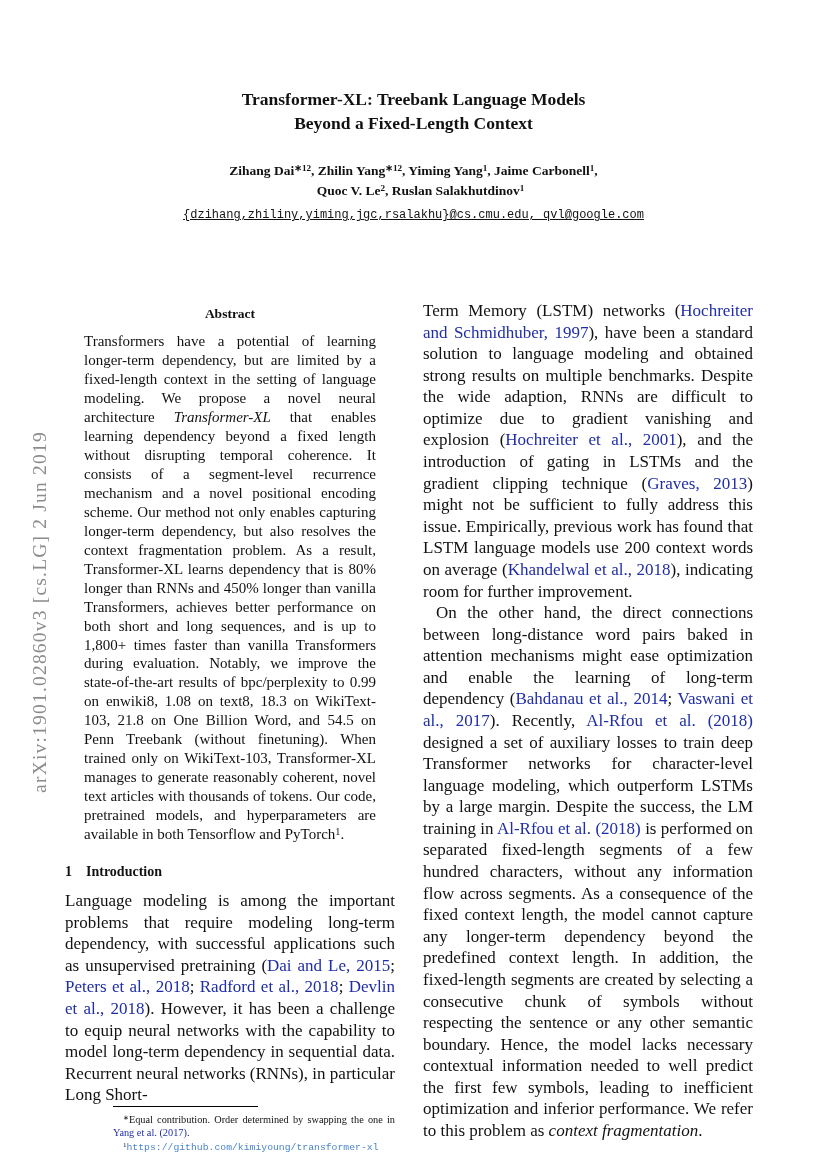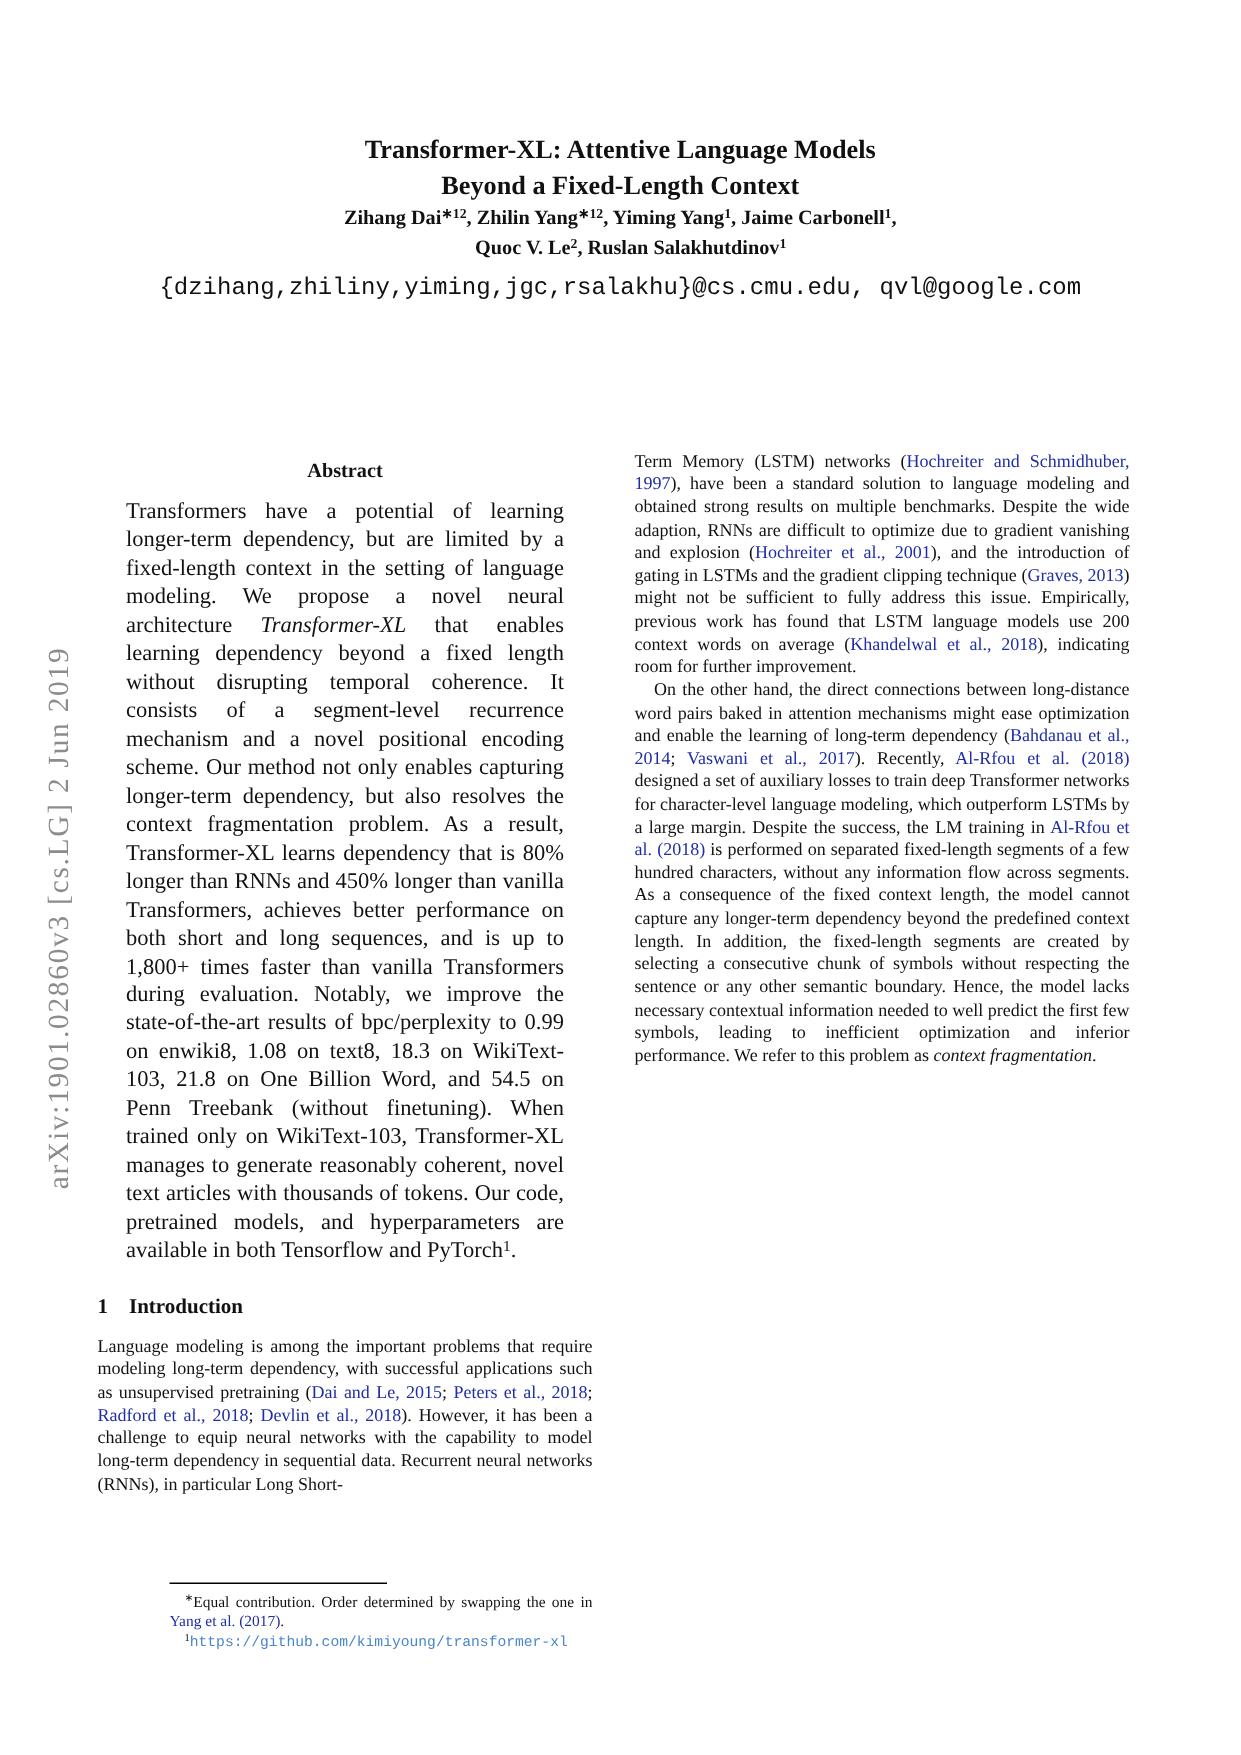--- a/index.html
+++ b/index.html
@@ -15,39 +15,40 @@
   }
   
   .watermark{
     position:absolute;top:612px;left:40px;
     transform:translate(-50%,-50%) rotate(-90deg);
     white-space:nowrap;font-size:19.5px;letter-spacing:1.2px;color:var(--watermark);
   }
   
   .header{position:absolute;top:0;left:0;width:827px;text-align:center;}
   .title{margin:88px 0 0 0;font-size:17.5px;font-weight:bold;line-height:1.35;}
-  .authors{font-size:13.5px;font-weight:bold;line-height:1.45;}
+  .authors{margin-top:26px;font-size:13.5px;font-weight:bold;line-height:1.45;}
   .authors2{font-size:13.5px;font-weight:bold;line-height:1.45;padding-left:14px;}
   .affil{font-size:13.5px;line-height:1.45;}
   .emails{
-    margin-top:7px;font-size:16px;line-height:1.4;
+    margin-top:7px;font-size:12px;line-height:1.4;
     font-family:"Liberation Mono","DejaVu Sans Mono",monospace;
+    text-decoration:underline;
   }
   
   .cols{position:absolute;top:300px;left:65px;width:689px;display:flex;gap:28px;}
   .col{width:330px;}
   .col-left{display:flex;flex-direction:column;height:802px;}
   .abs-head{margin:6px 0 10px 0;text-align:center;font-size:13.5px;font-weight:bold;}
   .abstract{
     padding:0 19px;text-align:justify;font-size:15px;line-height:1.265;
     hyphens:auto;-webkit-hyphens:auto;
   }
   .sec-head{margin:20px 0 10px 0;font-size:14px;font-weight:bold;}
   .body-par{
-    margin:0;text-align:justify;font-size:12px;line-height:1.27;
+    margin:0;text-align:justify;font-size:17px;line-height:1.27;
     hyphens:auto;-webkit-hyphens:auto;
   }
   .indent{text-indent:13px;}
   .footnote-area{margin-top:auto;margin-left:48px;}
   .fn-rule{width:145px;border-top:1px solid #000;margin-bottom:6px;}
   .fn{
     margin:0;text-align:justify;font-size:10.3px;line-height:1.3;text-indent:10px;
     hyphens:auto;-webkit-hyphens:auto;
   }
   
@@ -60,21 +61,21 @@
   }
 </style>
 </head>
 <body>
 
 <div class="page">
 
   <div class="watermark">arXiv:1901.02860v3  [cs.LG]  2 Jun 2019</div>
 
   <div class="header">
-    <h1 class="title"><span>Transformer-XL: Attentive Language Models</span><br><span>Beyond a Fixed-Length Context</span></h1>
+    <h1 class="title"><span>Transformer-XL: Treebank Language Models</span><br><span>Beyond a Fixed-Length Context</span></h1>
     <div class="authors"><span>Zihang Dai</span><span class="sup">∗12</span><span>, Zhilin Yang</span><span class="sup">∗12</span><span>, Yiming Yang</span><span class="sup">1</span><span>, Jaime Carbonell</span><span class="sup">1</span><span>,</span></div>
     <div class="authors2"><span>Quoc V. Le</span><span class="sup">2</span><span>, Ruslan Salakhutdinov</span><span class="sup">1</span></div>
     <div class="emails">{dzihang,zhiliny,yiming,jgc,rsalakhu}@cs.cmu.edu, qvl@google.com</div>
   </div>
 
   <div class="cols">
 
     <div class="col col-left">
       <h2 class="abs-head">Abstract</h2>
       <div class="abstract"><span>Transformers have a potential of learning longer-term dependency, but are limited by a fixed-length context in the setting of language modeling. We propose a novel neural architecture </span><span class="it">Transformer-XL</span><span> that enables learning dependency beyond a fixed length without disrupting temporal coherence. It consists of a segment-level recurrence mechanism and a novel positional encoding scheme. Our method not only enables capturing longer-term dependency, but also resolves the context fragmentation problem. As a result, Transformer-XL learns dependency that is 80% longer than RNNs and 450% longer than vanilla Transformers, achieves better performance on both short and long sequences, and is up to 1,800+ times faster than vanilla Transformers during evaluation. Notably, we improve the state-of-the-art results of bpc/perplexity to 0.99 on enwiki8, 1.08 on text8, 18.3 on WikiText-103, 21.8 on One Billion Word, and 54.5 on Penn Treebank (without finetuning). When trained only on WikiText-103, Transformer-XL manages to generate reasonably coherent, novel text articles with thousands of tokens. Our code, pretrained models, and hyperparameters are available in both Tensorflow and PyTorch</span><span class="sup">1</span><span>.</span></div>

